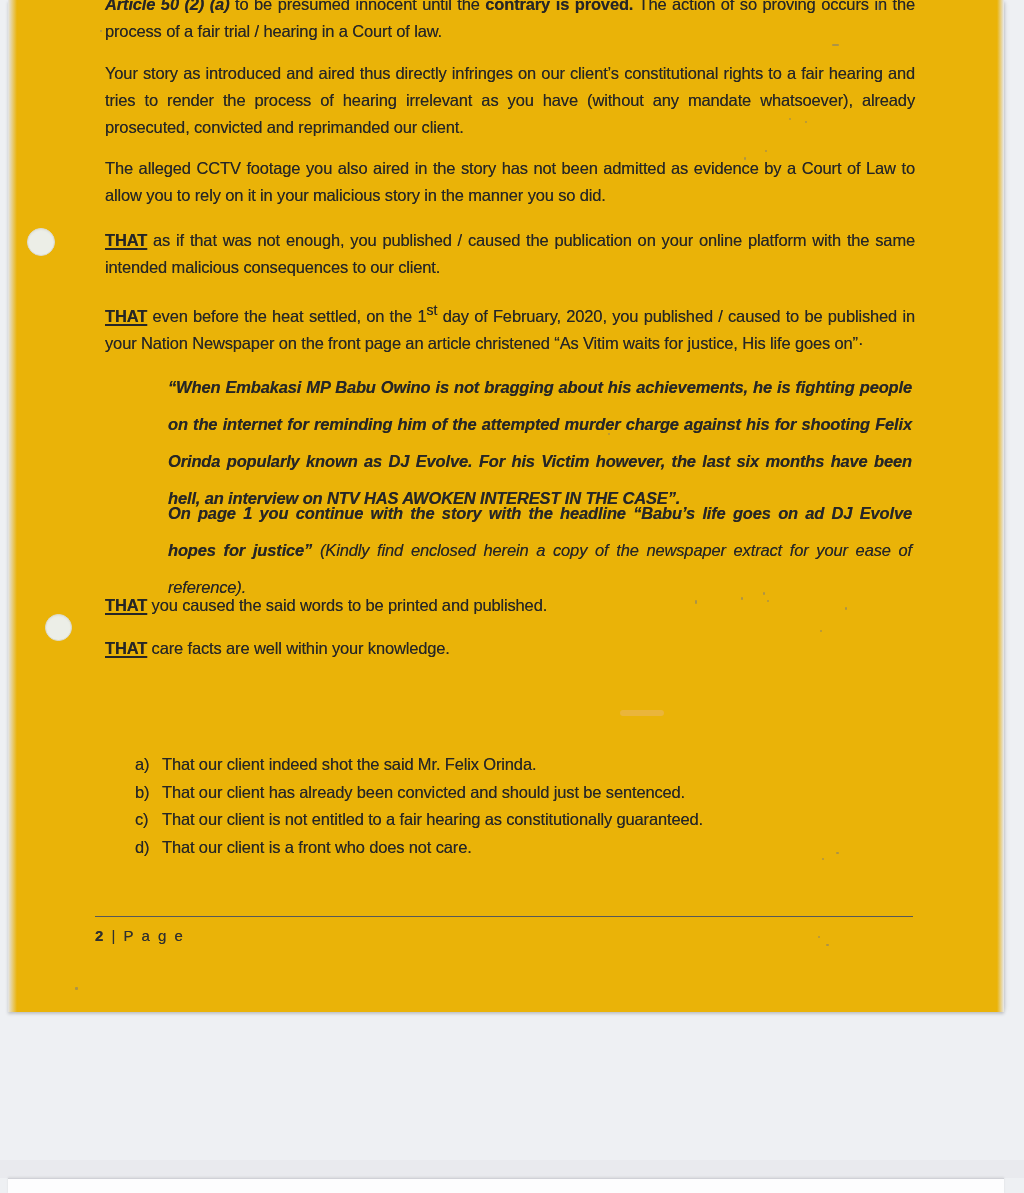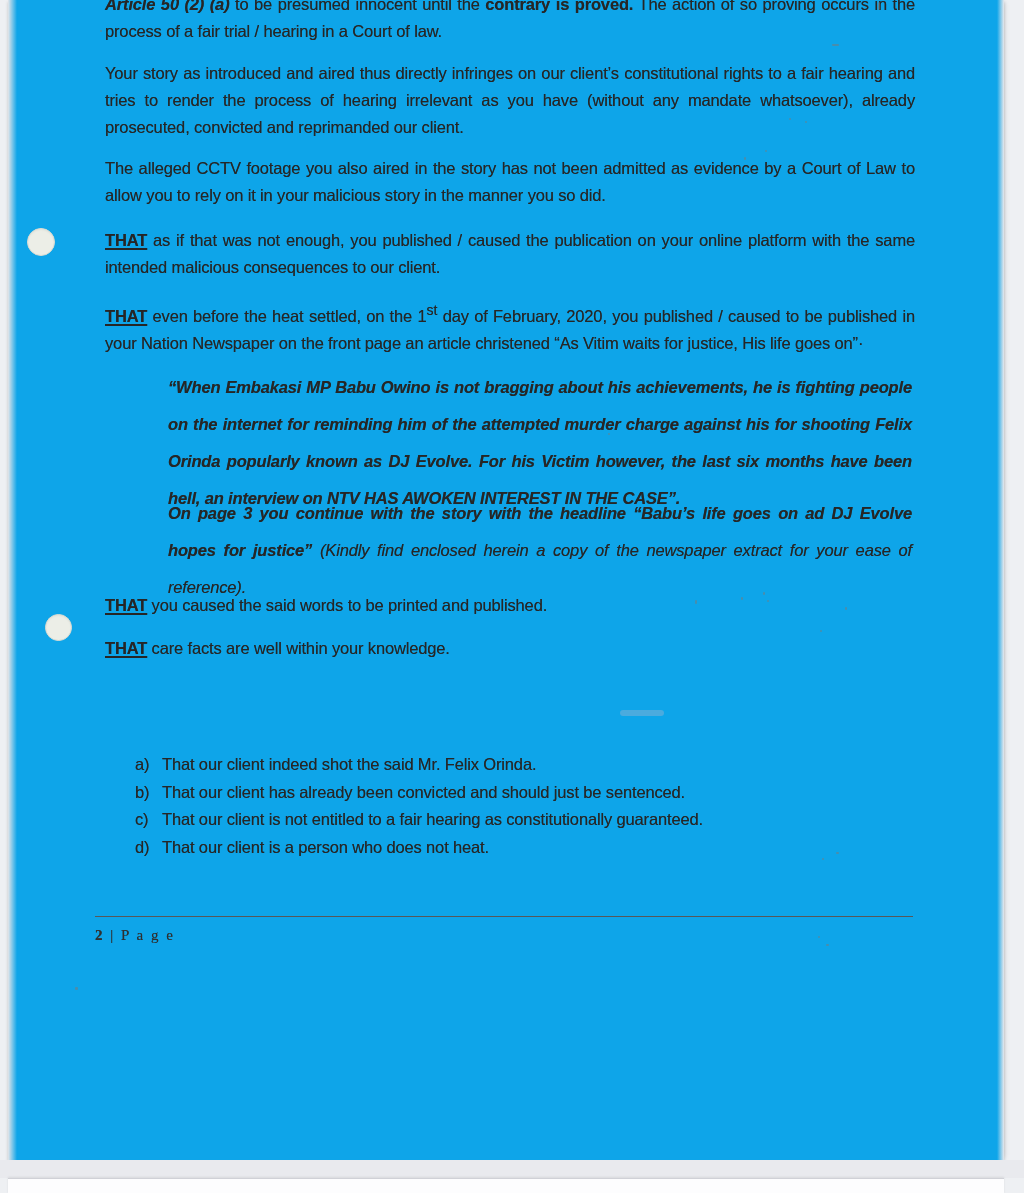--- a/index.html
+++ b/index.html
@@ -9,22 +9,22 @@
     height: 1193px;
     overflow: hidden;
     background: #eef0f3;
     font-family: "Liberation Sans", sans-serif;
   }
   .scan-page {
     position: absolute;
     left: 8px;
     top: 0;
     width: 996px;
-    height: 1160px;
-    background: #0ea5e9;
+    height: 1012px;
+    background: #eab308;
     box-shadow: 3px 0 5px -2px rgba(0,0,0,0.10), 0 2px 3px rgba(0,0,0,0.18);
     overflow: hidden;
   }
   .scan-page::before {
     content: "";
     position: absolute;
     left: 0; top: 0; bottom: 0;
     width: 9px;
     background: linear-gradient(to right, #e4e5e9, rgba(255,255,255,0));
   }
@@ -82,21 +82,20 @@
     width: 818px;
     border-top: 1.6px solid #585858;
   }
   .footer {
     position: absolute;
     left: -10px;
     top: 922px;
     font-size: 15px;
     letter-spacing: 2px;
     color: #303030;
-    font-family: Liberation Serif, serif;
   }
   .footer .num { font-weight: bold; }
   .punch {
     position: absolute;
     border-radius: 50%;
     background: #eceee7;
     border: 1px solid #dbdbd1;
     box-shadow: inset 0 1px 2px rgba(0,0,0,0.05);
   }
   .punch-1 { left: 19px; top: 228px; width: 26px; height: 26px; }
@@ -146,21 +145,21 @@
 
     <div class="para" style="top:297px">
       <span class="that">THAT</span><span> even before the heat settled, on the 1</span><sup>st</sup><span> day of February, 2020, you published / caused to be published in your Nation Newspaper on the front page an article christened “As Vitim waits for justice, His life goes on”·</span>
     </div>
 
     <div class="para bq" style="top:369px">
       <span>“When Embakasi MP Babu Owino is not bragging about his achievements, he is fighting people on the internet for reminding him of the attempted murder charge against his for shooting Felix Orinda popularly known as DJ Evolve. For his Victim however, the last six months have been hell, an interview on NTV HAS AWOKEN INTEREST IN THE CASE”.</span>
     </div>
 
     <div class="para bq" style="top:495px">
-      <span>On page 3 you continue with the story with the headline “Babu’s life goes on ad DJ Evolve hopes for justice” </span><span class="i">(Kindly find enclosed herein a copy of the newspaper extract for your ease of reference).</span>
+      <span>On page 1 you continue with the story with the headline “Babu’s life goes on ad DJ Evolve hopes for justice” </span><span class="i">(Kindly find enclosed herein a copy of the newspaper extract for your ease of reference).</span>
     </div>
 
     <div class="para" style="top:592px">
       <span class="that">THAT</span><span> you caused the said words to be printed and published.</span>
     </div>
 
     <div class="para" style="top:635px">
       <span class="that">THAT</span><span> care facts are well within your knowledge.</span>
     </div>
 
@@ -173,21 +172,21 @@
       <div class="list-row">
         <span class="list-marker">b)</span>
         <span>That our client has already been convicted and should just be sentenced.</span>
       </div>
       <div class="list-row">
         <span class="list-marker">c)</span>
         <span>That our client is not entitled to a fair hearing as constitutionally guaranteed.</span>
       </div>
       <div class="list-row">
         <span class="list-marker">d)</span>
-        <span>That our client is a person who does not heat.</span>
+        <span>That our client is a front who does not care.</span>
       </div>
     </div>
 
     <div class="divider"></div>
 
     <div class="footer">
       <span class="num">2</span>
       <span>|</span>
       <span>P a g e</span>
     </div>

